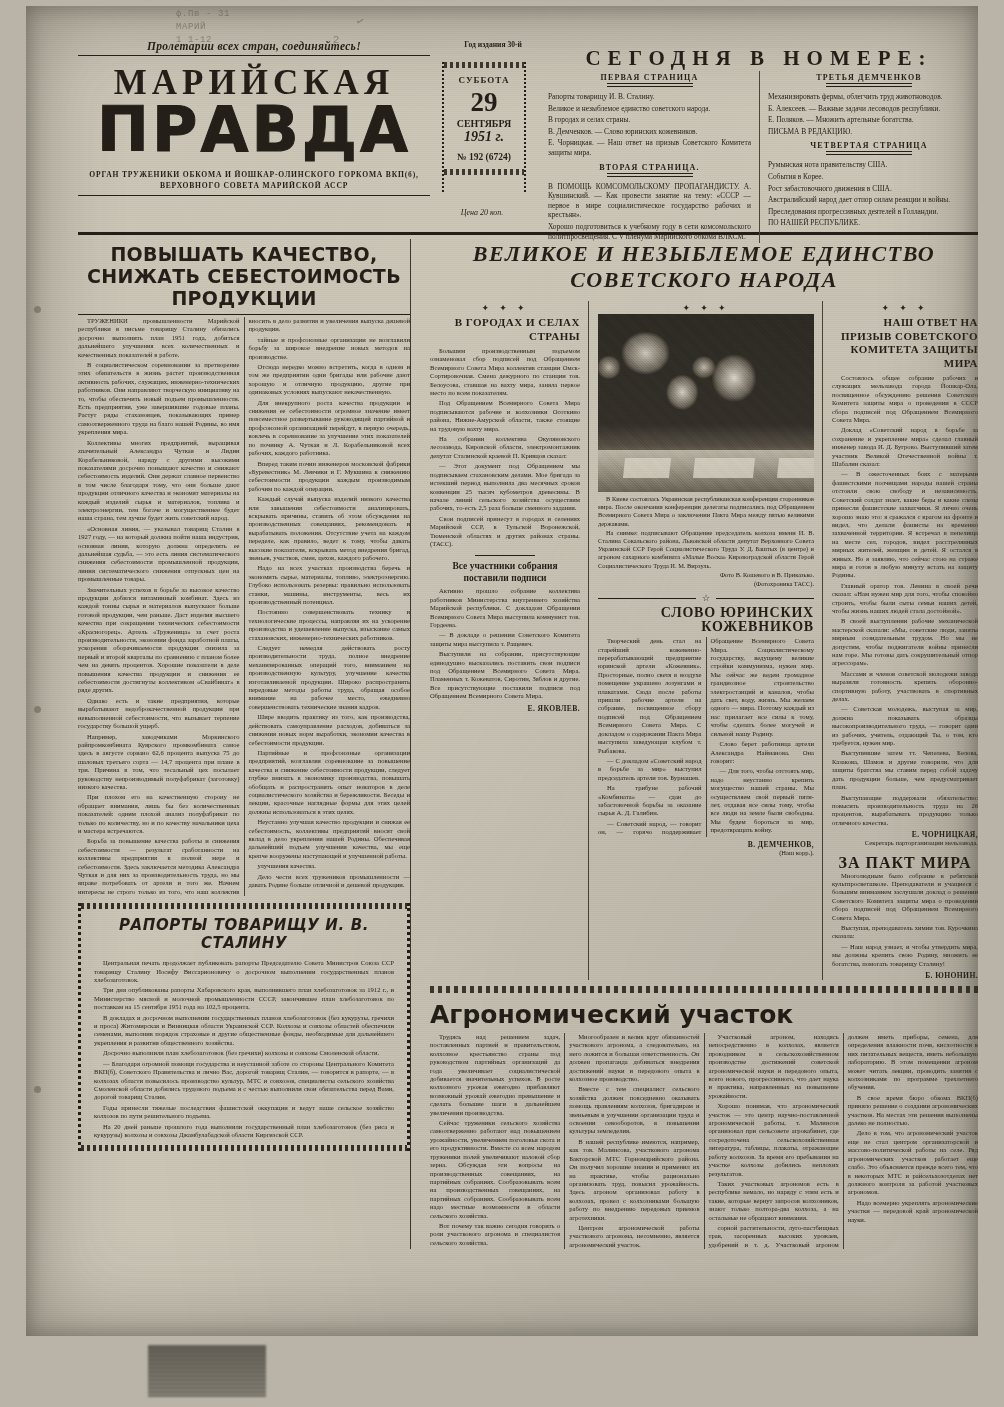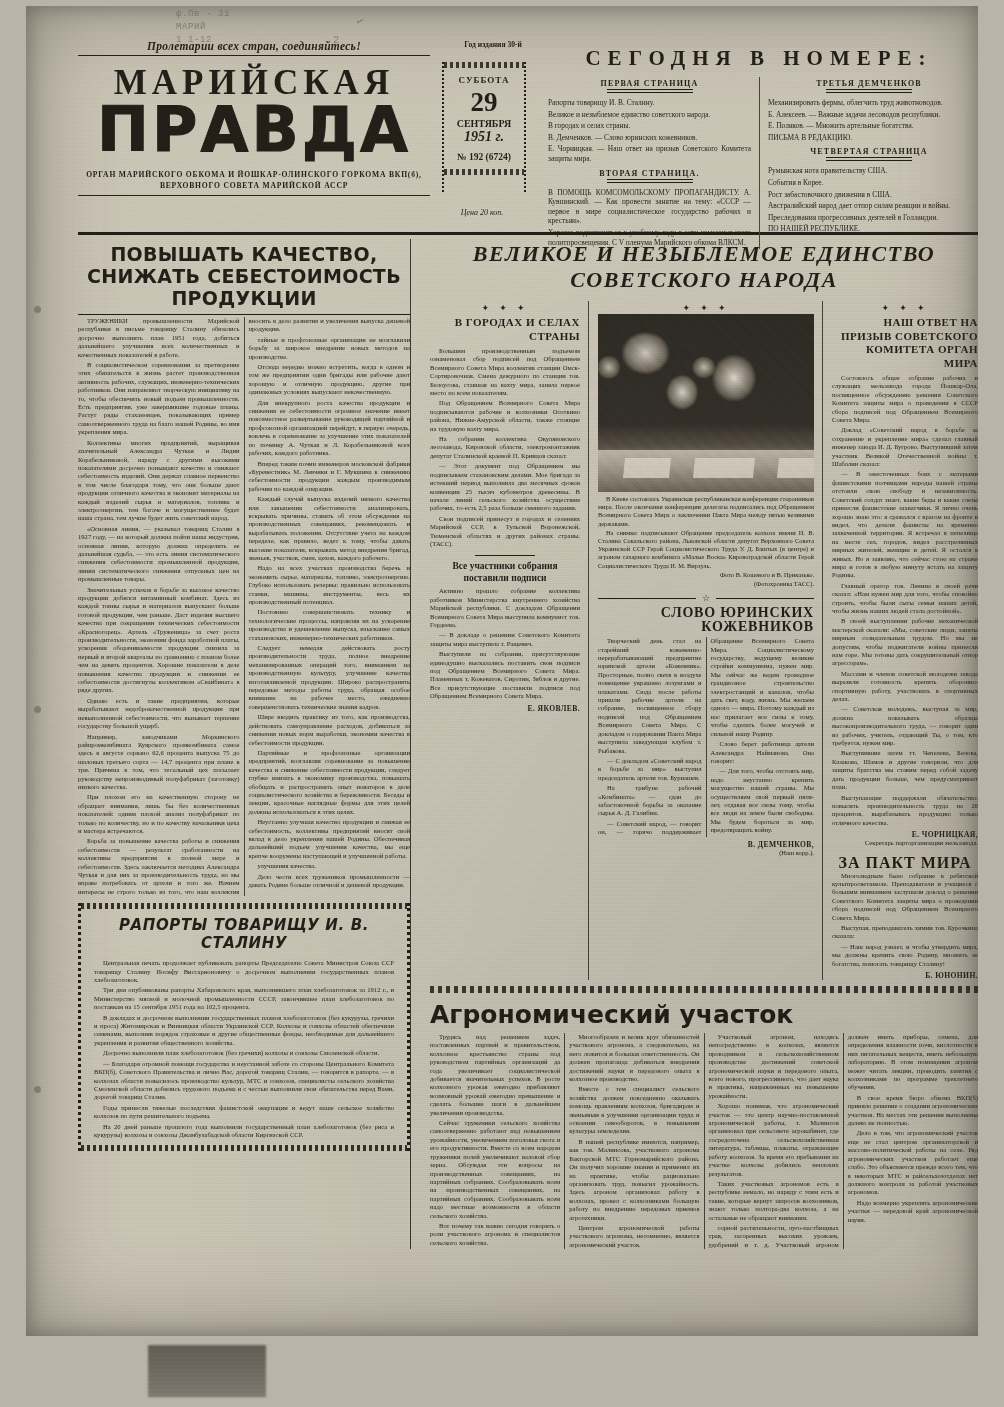--- a/index.html
+++ b/index.html
@@ -90,21 +90,21 @@
   .dy{font-size:14px;font-style:italic;font-weight:bold;}
   .dn{font-size:9.5px;font-weight:bold;margin-top:7px;}
   .price{position:absolute;left:364px;top:168px;width:80px;text-align:center;font-size:8px;font-style:italic;}
 
   
   .tii{position:absolute;left:462px;top:6px;width:438px;}
   .tii-h{
     text-align:center;font-size:21px;font-weight:bold;letter-spacing:7px;
     font-family:"Liberation Serif",serif;
   }
-  .tii-cols{display:flex;margin-top:6px;}
+  .tii-cols{display:flex;margin-top:0;}
   .tii-col{width:50%;padding:0 8px;box-sizing:border-box;}
   .tii-col + .tii-col{border-left:1px solid #4c453a;}
   .tii-sub{
     text-align:center;font-size:8px;font-weight:bold;letter-spacing:1.2px;
     margin:2px 0 1px;
   }
   .tii-rule{
     width:86px;margin:0 auto 5px;border-top:1.4px solid #241f18;
     border-bottom:.7px solid #241f18;height:2px;
   }
@@ -240,21 +240,21 @@
     <div class="holepunch" style="top:700px"></div>
     <div class="holepunch" style="top:1080px"></div>
 
     <div class="page">
 
       <div class="mh">
         <div class="mh-left">
           <div class="slogan">Пролетарии всех стран, соединяйтесь!</div>
           <div class="title1">МАРИЙСКАЯ</div>
           <div class="title2">ПРАВДА</div>
-          <div class="organ">ОРГАН МАРИЙСКОГО ОБКОМА И ЙОШКАР-ОЛИНСКОГО ГОРКОМА ВКП(б), ВЕРХОВНОГО СОВЕТА МАРИЙСКОЙ АССР</div>
+          <div class="organ">ОРГАН ТРУЖЕНИКИ ОБКОМА И ЙОШКАР-ОЛИНСКОГО ГОРКОМА ВКП(б), ВЕРХОВНОГО СОВЕТА МАРИЙСКОЙ АССР</div>
           <div class="underrule"></div>
         </div>
 
         <div style="position:absolute;left:364px;top:0;width:80px;text-align:right;font-size:7.6px;font-weight:bold;">Год издания 30-й</div>
 
         <div class="datebox">
           <div class="wavy-t"></div>
           <div class="dw">СУББОТА</div>
           <div class="dd">29</div>
           <div class="dm">СЕНТЯБРЯ</div>
@@ -410,21 +410,21 @@
                 <p>— Советский народ, — говорит он, — горячо поддерживает Обращение Всемирного Совета Мира. Социалистическому государству, ведущему великие стройки коммунизма, нужен мир. Мы сейчас же ведем громадное грандиозное строительство электростанций и каналов, чтобы дать свет, воду, жизнь. Мы желаем одного — мира. Поэтому каждый из нас прилагает все силы к тому, чтобы сделать более могучей и сильной нашу Родину.</p>
                 <p>Слово берет работница артели Александра Найманова. Она говорит:</p>
                 <p>— Для того, чтобы отстоять мир, надо неустанно крепить могущество нашей страны. Мы осуществляем свой первый пяти-лет, отдавая все силы тому, чтобы все люди на земле были свободны. Мы будем бороться за мир, предотвращать войну.</p>
               </div>
               <div class="sign">В. ДЕМЧЕНКОВ,</div>
               <div style="text-align:right;font-size:6.6px;">(Наш корр.).</div>
             </div>
 
             <div style="width:146px;flex:none;">
               <div class="stars">✦ ✦ ✦</div>
-              <div class="hl-c">НАШ ОТВЕТ НА ПРИЗЫВ СОВЕТСКОГО КОМИТЕТА ОРГАН МИРА</div>
+              <div class="hl-c">НАШ ОТВЕТ НА ПРИЗЫВ СОВЕТСКОГО КОМИТЕТА ЗАЩИТЫ МИРА</div>
               <div class="txt">
                 <p>Состоялось общее собрание рабочих и служащих мельзавода города Йошкар-Ола, посвященное обсуждению решения Советского Комитета защиты мира о проведении в СССР сбора подписей под Обращением Всемирного Совета Мира.</p>
                 <p>Доклад «Советский народ в борьбе за сохранение и укрепление мира» сделал главный инженер завода И. Д. Бугрово. Выступивший затем участник Великой Отечественной войны т. Шабалин сказал:</p>
                 <p>— В ожесточенных боях с матерыми фашистскими полчищами народы нашей страны отстояли свою свободу и независимость. Советский солдат знает, какие беды и какие слезы принесли фашистские захватчики. Я лично очень хорошо знаю это: я сражался с врагом на фронте и видел, что делали фашисты на временно захваченной территории. Я встречал в пепелища на месте сел, городов, видел расстрелянных мирных жителей, женщин и детей. Я остался в живых. Но я заявляю, что сейчас стою на страже мира и готов в любую минуту встать на защиту Родины.</p>
                 <p>Главный оратор тов. Ленина в своей речи сказал: «Нам нужен мир для того, чтобы спокойно строить, чтобы были сыты семьи наших детей, чтобы жизнь наших людей стала достойной».</p>
                 <p>В своей выступлении рабочие механической мастерской сказали: «Мы, советские люди, заняты мирным созидательным трудом. Но мы не допустим, чтобы поджигатели войны принесли нам горе. Мы готовы дать сокрушительный отпор агрессорам».</p>
                 <p>Массами и членов советской молодежи завода выразили готовность крепить оборонно-спортивную работу, участвовать в спортивных делах.</p>
                 <p>— Советская молодежь, выступая за мир, должна показывать образцы высокопроизводительного труда, — говорит один из рабочих, учитель, отдающий Ты, о том, кто требуется, нужен мир.</p>
                 <p>Выступившие затем тт. Чепелева, Белова, Казакова, Шамов и другие говорили, что для защиты братства мы ставим перед собой задачу дать продукции больше, чем предусматривает план.</p>
                 <p>Выступающие поддержали обязательство: повысить производительность труда на 26 процентов, вырабатывать продукцию только отличного качества.</p>

